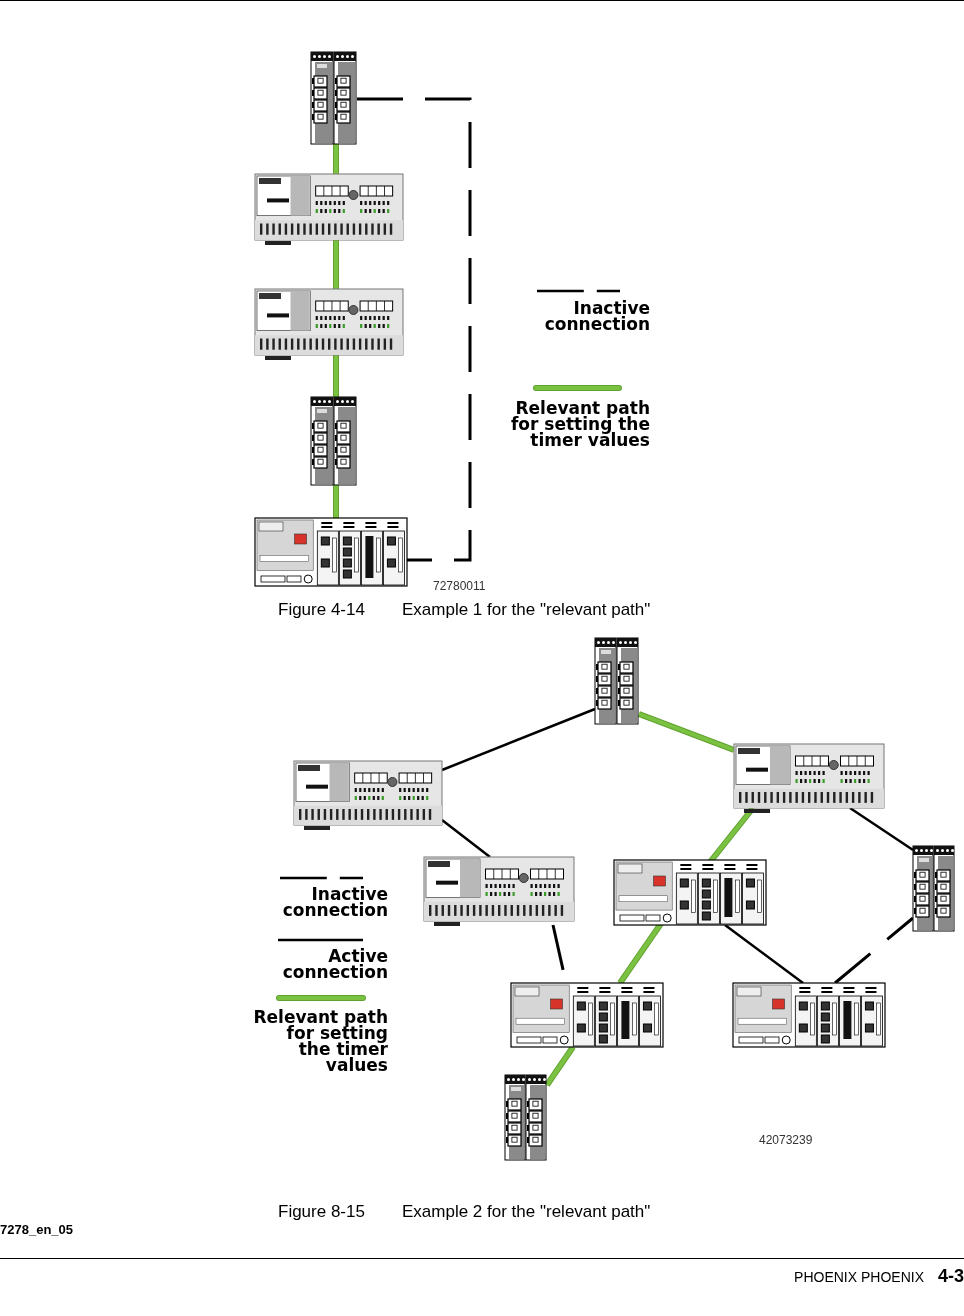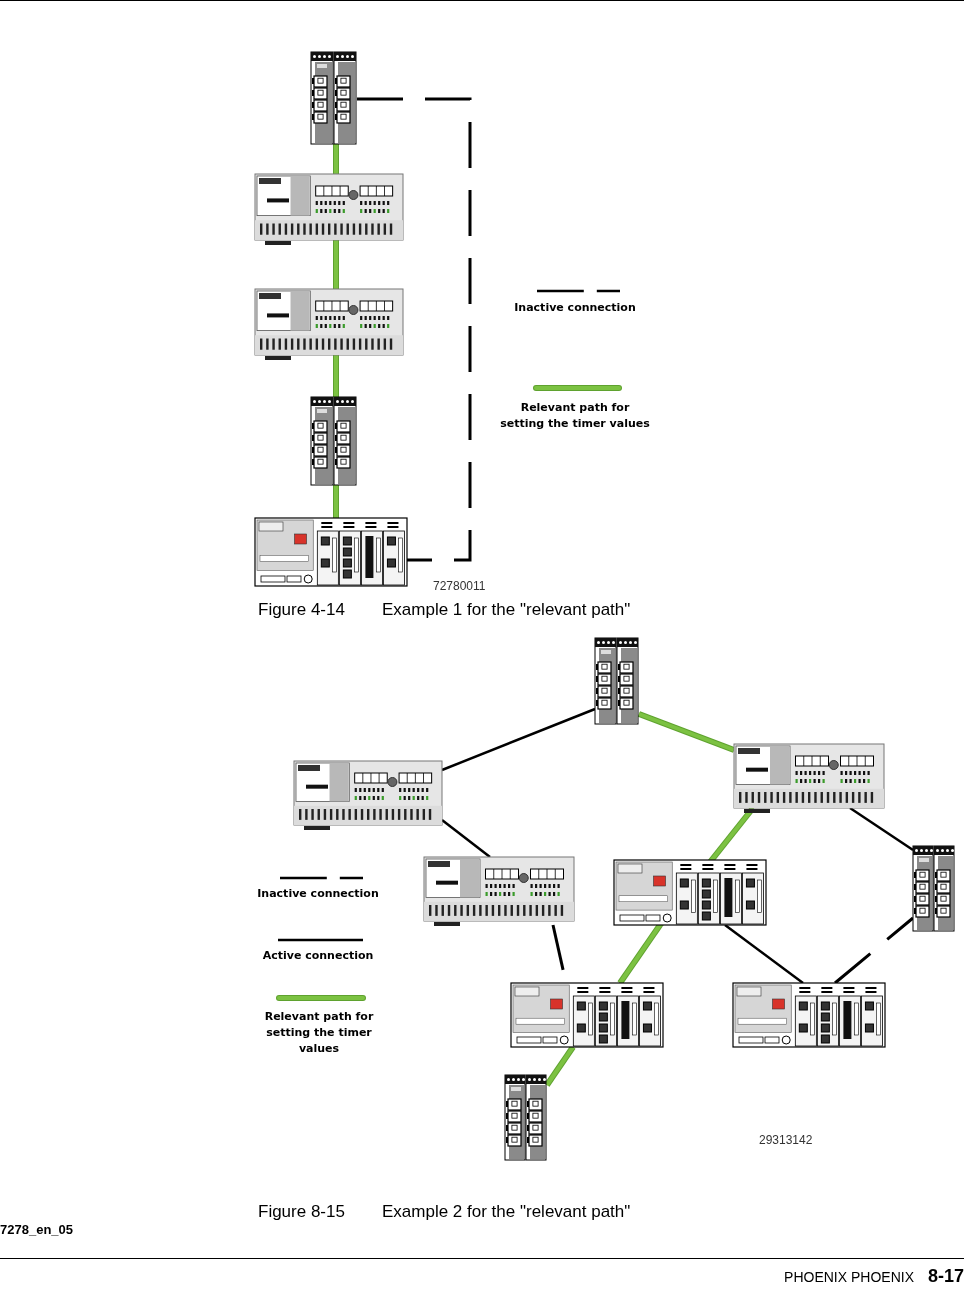--- a/index.html
+++ b/index.html
@@ -1,23 +1,23 @@
 <!DOCTYPE html>
 <html><head>
 <meta charset="utf-8">
 <style>
   html, body { margin: 0; padding: 0; background: #fff; }
   body { width: 964px; height: 1316px; position: relative; overflow: hidden;
          font-family: "Liberation Sans", sans-serif; color: #000; }
   .top-rule { position: absolute; left: 0; top: 0; width: 964px; height: 1px; background: #000; }
   #fig { position: absolute; left: 0; top: 0; }
   .legend-text { position: absolute; font-family: "DejaVu Sans", sans-serif; font-weight: bold;
-                 font-size: 11px; text-align: center; line-height: 16px; }
+                 font-size: 17px; text-align: right; line-height: 16px; }
   .fig-id { position: absolute; font-size: 12px; color: #333; font-family: "Liberation Sans", sans-serif; }
-  .caption { position: absolute; font-size: 17px; font-family: "Liberation Sans", sans-serif; }
+  .caption { position: absolute; font-size: 17px; font-family: "Liberation Sans", sans-serif; margin-left: 20px; }
   .caption .num { display: inline-block; width: 124px; }
   .footer-rule { position: absolute; left: 0; top: 1258px; width: 964px; height: 1px; background: #000; }
   .footer-left { position: absolute; left: 0; top: 1222px; font-weight: bold; font-size: 13px; }
   .footer-right { position: absolute; right: 0; top: 1266px; font-size: 14px; }
   .footer-right .brand { letter-spacing: 0; }
   .footer-right .page { font-weight: bold; font-size: 18px; margin-left: 14px; }
 </style>
 </head>
 <body>
 
@@ -762,22 +762,22 @@
 <div class="legend-text" style="left:500px; top:300px; width:150px;">Inactive connection</div>
 <div class="legend-text" style="left:500px; top:400px; width:150px;">Relevant path for setting the timer values</div>
 <div class="fig-id" style="left:433px; top:579px;">72780011</div>
 <div class="caption" style="left:258px; top:600px;">
   <span class="num">Figure 4-14</span><span>Example 1 for the "relevant path"</span>
 </div>
 
 <div class="legend-text" style="left:248px; top:886px; width:140px;">Inactive connection</div>
 <div class="legend-text" style="left:248px; top:948px; width:140px;">Active connection</div>
 <div class="legend-text" style="left:250px; top:1009px; width:138px;">Relevant path for setting the timer values</div>
-<div class="fig-id" style="left:759px; top:1133px;">29313142</div>
+<div class="fig-id" style="left:759px; top:1133px;">42073239</div>
 <div class="caption" style="left:258px; top:1202px;">
   <span class="num">Figure 8-15</span><span>Example 2 for the "relevant path"</span>
 </div>
 
 <div class="footer-rule"></div>
 <div class="footer-left">7278_en_05</div>
 <div class="footer-right">
-  <span class="brand">PHOENIX PHOENIX</span><span class="page">8-17</span>
+  <span class="brand">PHOENIX PHOENIX</span><span class="page">4-3</span>
 </div>
 
 </body></html>

